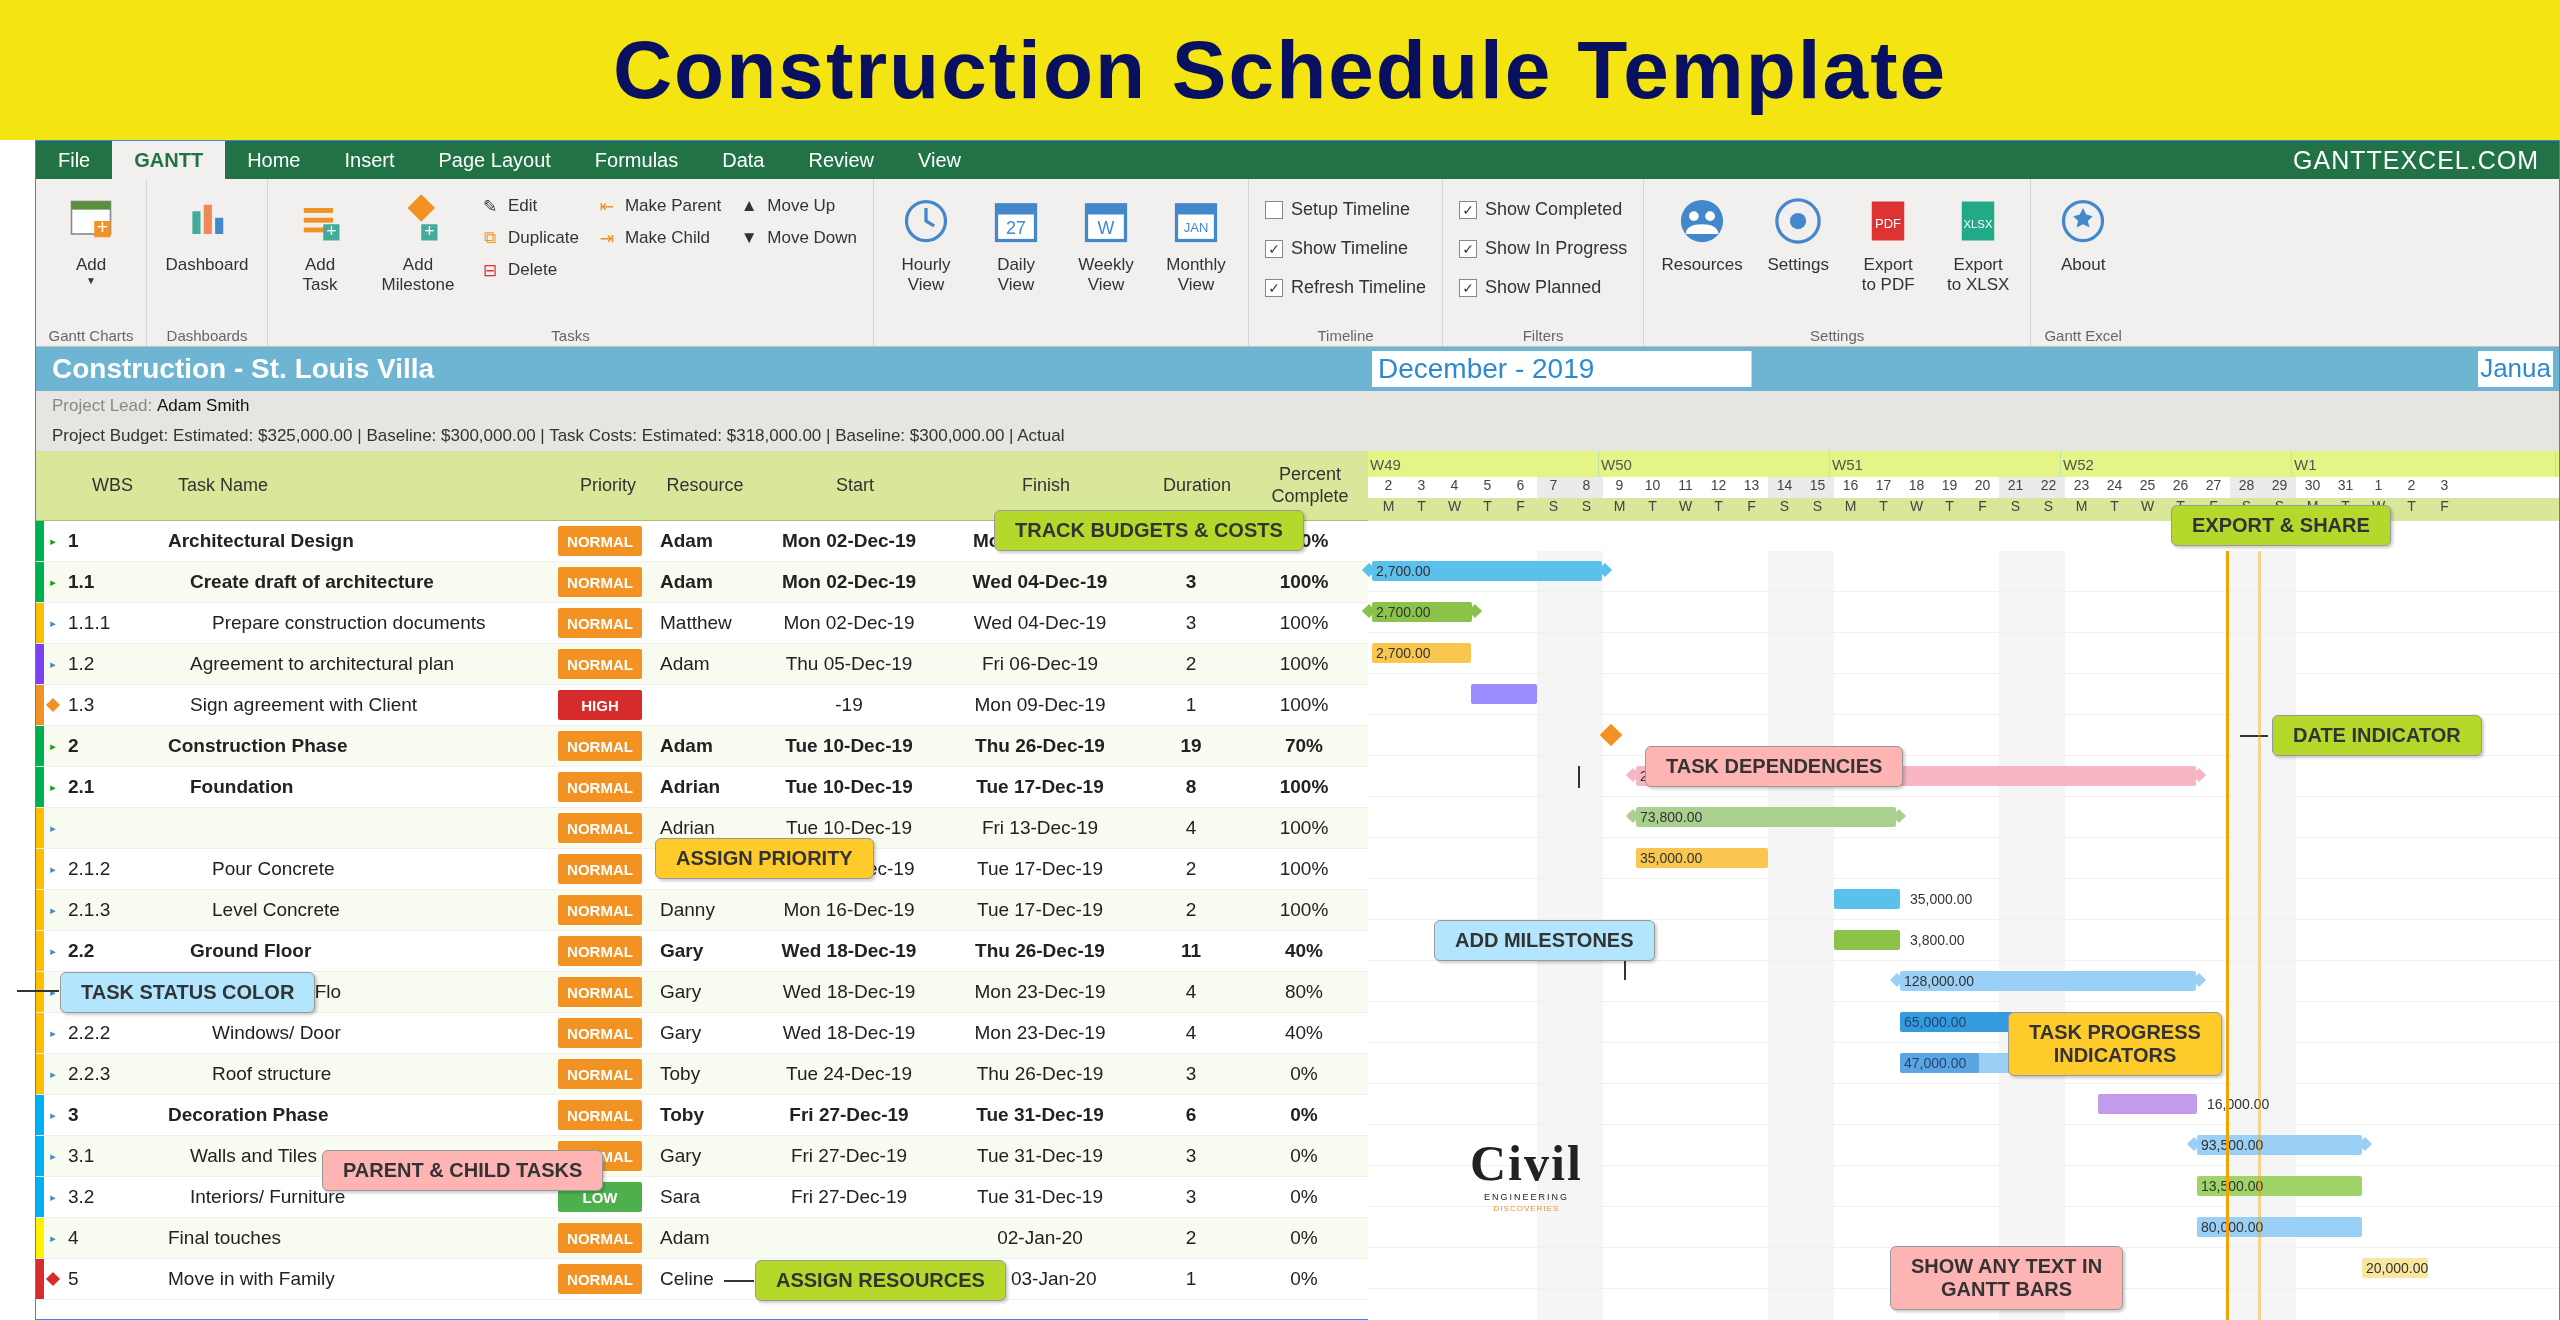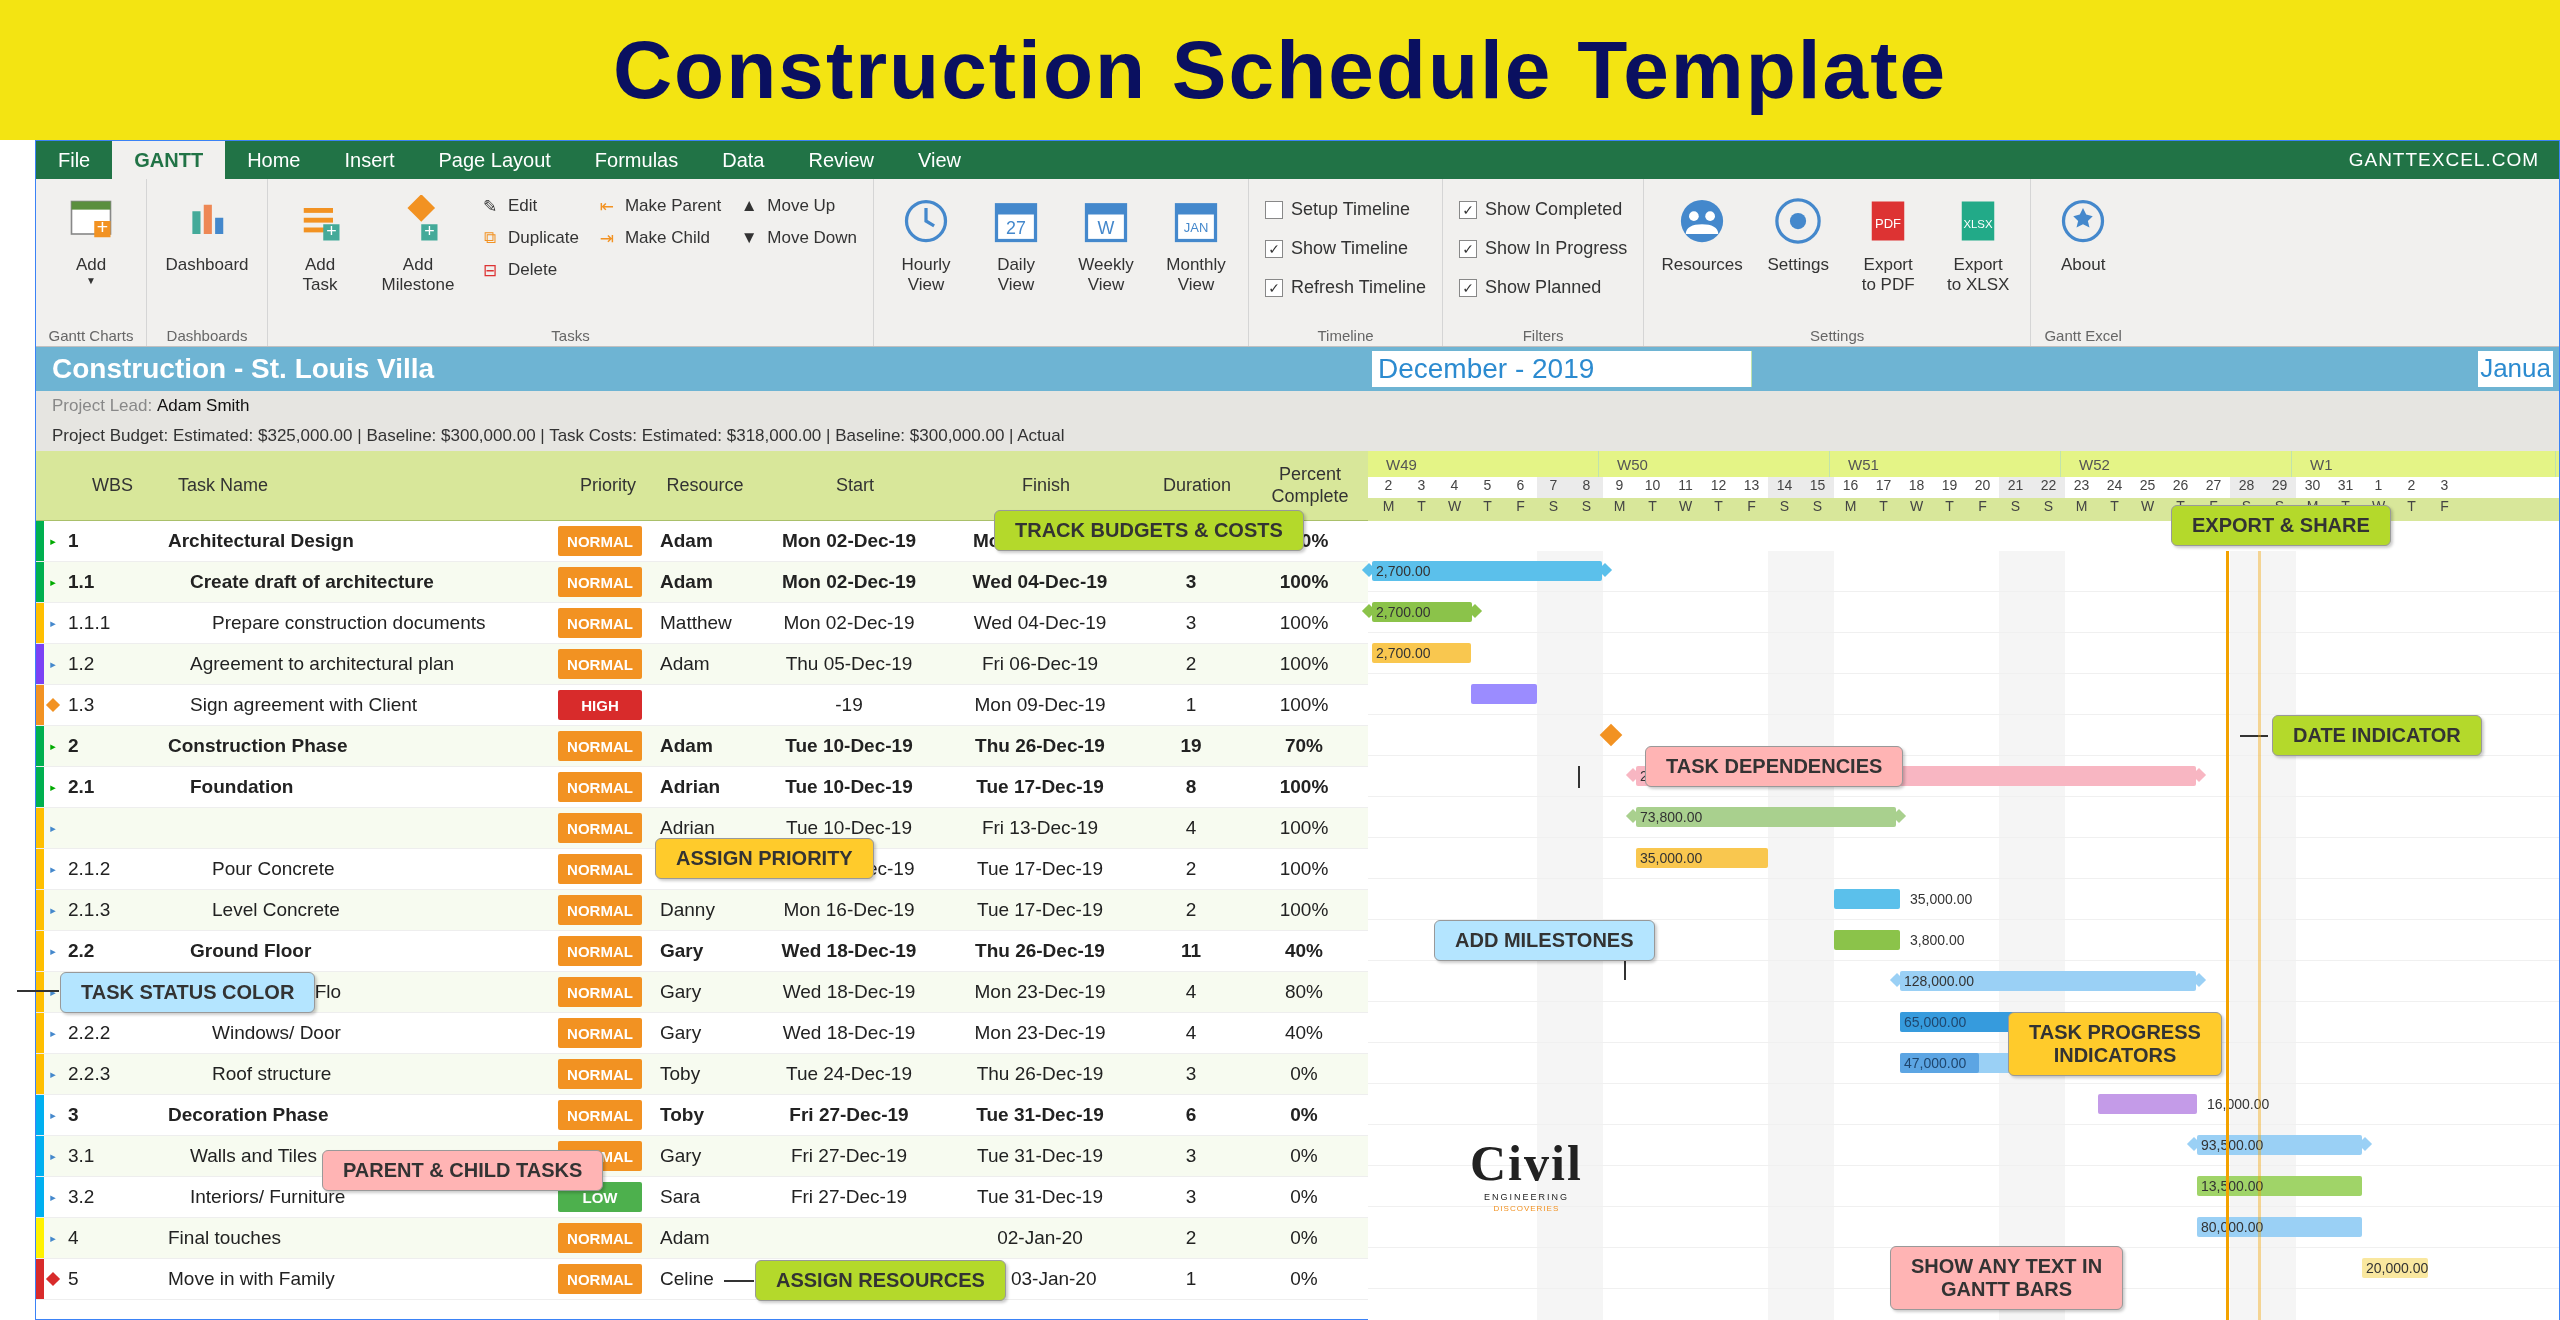--- a/index.html
+++ b/index.html
@@ -6,21 +6,21 @@
   body { font-family: 'Segoe UI', Arial, sans-serif; font-size: 12px; overflow: hidden; }
   .frame { width: 2560px; height: 1320px; position: relative; }
   .yellow-banner { background: #f3e412; height: 140px; width: 100%; position: relative; display: flex; align-items: center; justify-content: center; }
   .banner-title { font-family: Impact, 'Arial Black', sans-serif; font-size: 82px; font-weight: 900; color: #0a1060; letter-spacing: 2px; font-stretch: condensed; }
   .app { position: absolute; top: 140px; left: 35px; right: 0; bottom: 0; background: #fff; border: 1px solid #3b82f6; }
   
   
   .menubar { height: 38px; background: #217346; display: flex; align-items: stretch; color: #fff; }
   .menu-item { padding: 0 22px; display: flex; align-items: center; font-size: 20px; cursor: pointer; }
   .menu-item.active { background: #f1f0ee; color: #217346; font-weight: 600; }
-  .menubar-right { margin-left: auto; padding: 0 20px; display: flex; align-items: center; font-size: 19px; letter-spacing: 1px; }
+  .menubar-right { margin-left: auto; padding: 0 20px; display: flex; align-items: center; font-size: 25px; letter-spacing: 1px; }
   
   
   .ribbon { height: 168px; background: #f1f0ee; border-bottom: 1px solid #c0c0c0; display: flex; }
   .ribbon-group { border-right: 1px solid #d5d5d5; padding: 6px 10px 0 10px; display: flex; flex-direction: column; position: relative; }
   .ribbon-group-label { position: absolute; bottom: 2px; left: 0; right: 0; text-align: center; font-size: 15px; color: #666; }
   .ribbon-body { display: flex; flex: 1; gap: 6px; align-items: flex-start; padding-bottom: 22px; }
   .rbtn { display: flex; flex-direction: column; align-items: center; justify-content: flex-start; padding: 4px 6px; cursor: pointer; text-align: center; font-size: 17px; color: #333; width: 84px; }
   .rbtn-icon { width: 52px; height: 52px; margin: 6px 0 8px 0; }
   .rbtn-small { display: flex; align-items: center; padding: 1px 6px; cursor: pointer; font-size: 17px; color: #333; height: 30px; gap: 8px; }
   .rbtn-small-icon { width: 20px; height: 20px; display: inline-flex; align-items: center; justify-content: center; }
@@ -70,21 +70,21 @@
   .finish { width: 192px; text-align: center; }
   .duration { width: 110px; text-align: center; }
   .pct { width: 116px; text-align: center; }
   .bold { font-weight: 700; }
   
   
   .timeline-head { height: 100px; position: relative; }
   .week-row { display: flex; height: 26px; background: #e4f486; }
   .day-num-row { display: flex; height: 21px; background: #fff; padding: 0 4px; }
   .day-name-row { display: flex; height: 23px; background: #d8e79a; padding: 0 4px; }
-  .week-cell { font-size: 15px; color: #555; display: flex; align-items: center; padding-left: 18px; border-right: 1px solid #c0e3ad; }
+  .week-cell { font-size: 15px; color: #555; display: flex; align-items: center; padding-left: 2px; border-right: 1px solid #c0e3ad; }
   .day-cell { width: 33px; font-size: 14px; color: #444; text-align: center; }
   .day-cell.weekend { background: #ebebeb; }
   
   .timeline-body { position: relative; }
   .timeline-row { height: 41px; position: relative; border-bottom: 1px solid #f0f0f0; }
   .gantt-bar { position: absolute; height: 20px; top: 10px; border-radius: 2px; display: flex; align-items: center; padding-left: 4px; font-size: 14px; color: #333; white-space: nowrap; }
   .milestone { width: 16px; height: 16px; background: #f29222; transform: rotate(45deg); position: absolute; top: 12px; }
   
   
   .callout { position: absolute; padding: 8px 20px; border-radius: 6px; font-size: 20px; font-weight: 700; color: #333; border: 1px solid #999; box-shadow: 2px 2px 3px rgba(0,0,0,0.2); z-index: 100; white-space: pre-line; text-align: center; }

